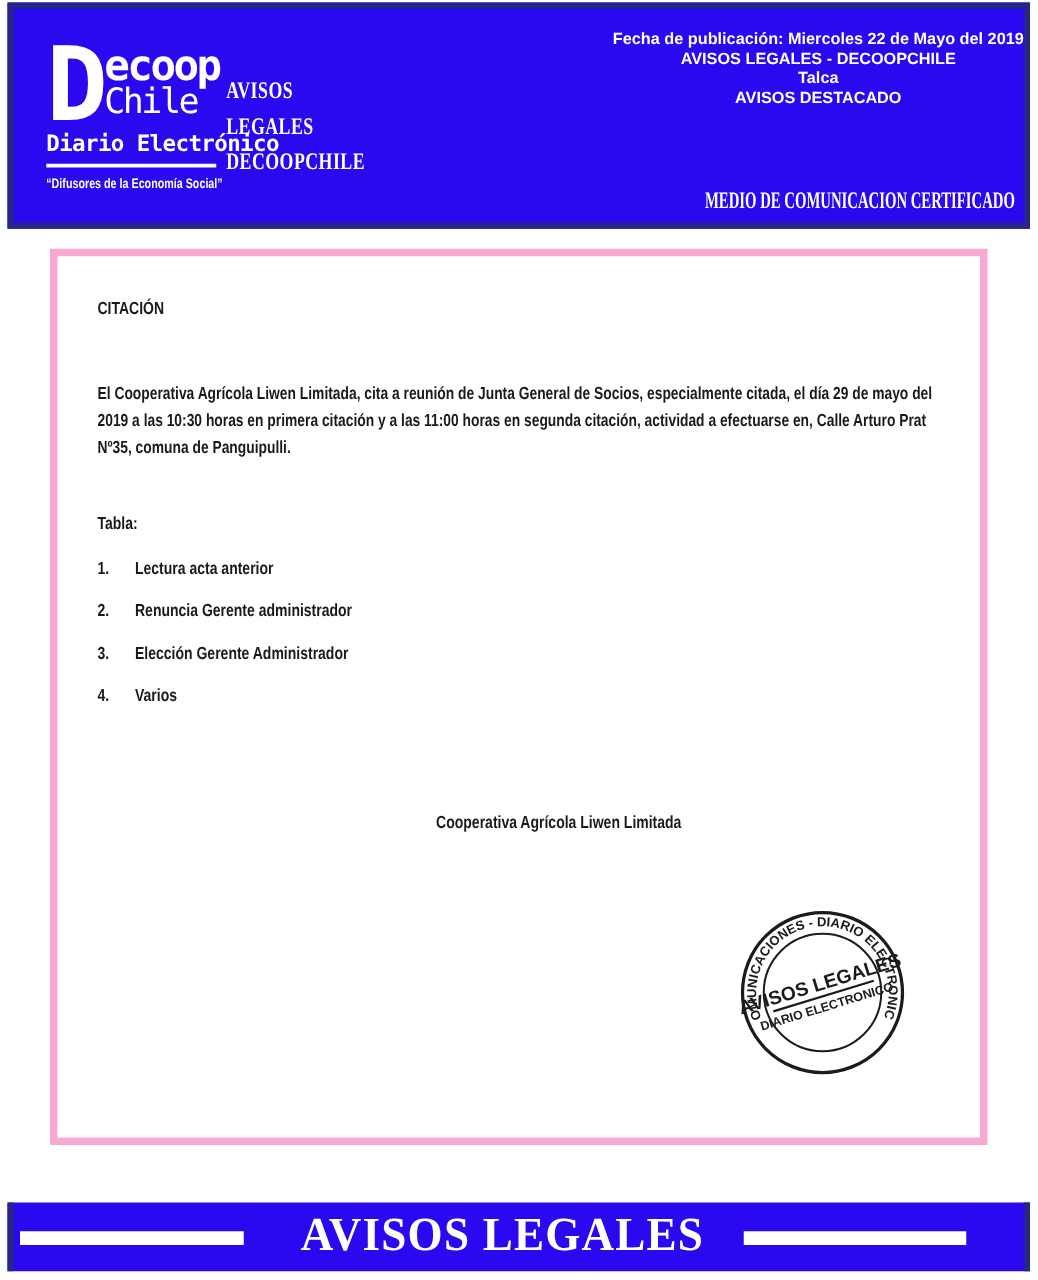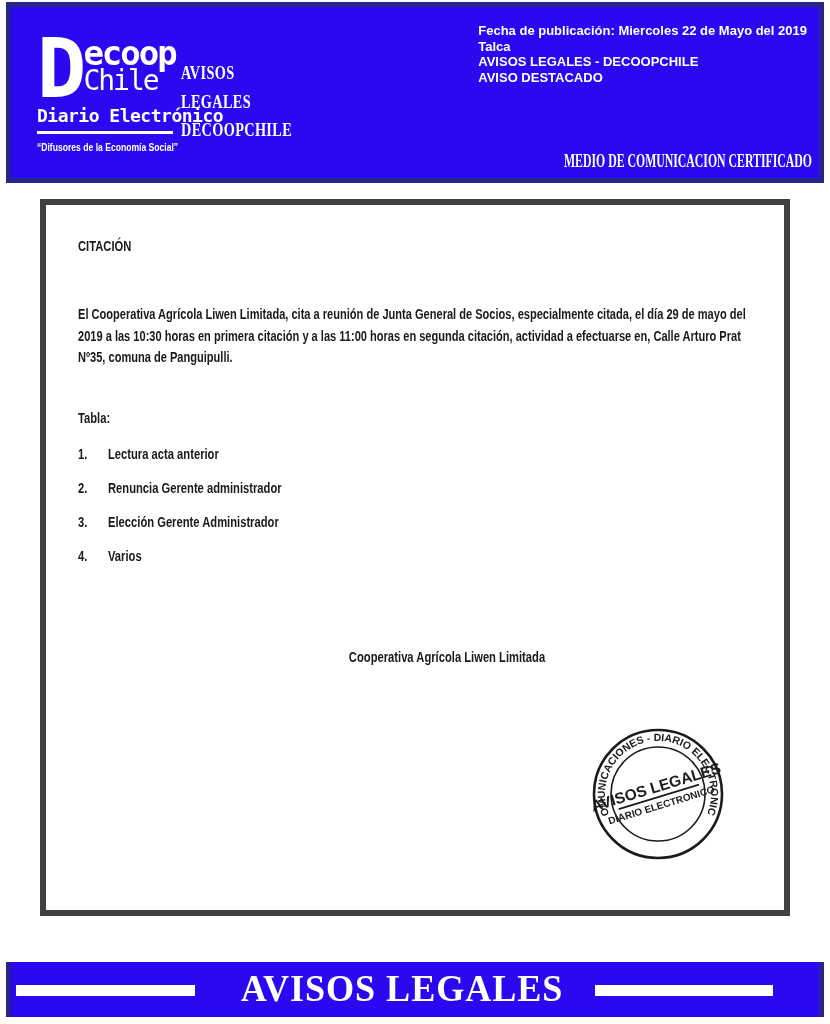--- a/index.html
+++ b/index.html
@@ -18,30 +18,30 @@
   .logo-diario { font-family:"DejaVu Sans Mono", monospace; font-weight:bold; font-size:18px; letter-spacing:-0.5px; margin-top:4px; white-space:nowrap; }
   .logo-underline { width:136px; height:3px; background:#fff; margin-top:5px; }
   .logo-slogan { font-size:11px; font-weight:bold; margin-top:7px; white-space:nowrap;
                  transform:scaleX(0.78); transform-origin:0 50%; }
 
   .banner { position:absolute; left:170px; top:52px; color:#fff;
             font-family:"Liberation Serif", serif; font-weight:bold; font-size:19px;
             line-height:28.5px; letter-spacing:0.5px;
             transform:scaleX(0.75); transform-origin:0 0; white-space:nowrap; }
 
-  .info { position:absolute; right:12px; top:16px; text-align:left; color:#fff;
+  .info { position:absolute; right:0; top:16px; text-align:center; color:#fff;
           font-size:13px; font-weight:bold; line-height:15.6px; white-space:nowrap; }
 
   .certified { position:absolute; right:7px; bottom:6px; color:#fff;
                font-family:"Liberation Serif", serif; font-weight:bold; font-size:19px;
                white-space:nowrap; transform:scaleX(0.62); transform-origin:100% 50%; }
 
   
   .frame { position:absolute; left:40px; top:199px; width:750px; height:717px;
-           background:#fff; border:6px solid #404040; color:#1a1a1a; }
+           background:#fff; border:6px solid #f9a8d4; color:#1a1a1a; }
   .cond { transform:scaleX(0.8); transform-origin:0 0; }
   .doc-title { position:absolute; left:32px; top:33px; font-size:14px; font-weight:bold; white-space:nowrap; }
   .doc-body { position:absolute; left:32px; top:99px; width:856px; font-size:14px; font-weight:bold;
               line-height:21.5px; transform:scaleX(0.79); transform-origin:0 0; }
   .agenda-label { position:absolute; left:32px; top:205px; font-size:14px; font-weight:bold; white-space:nowrap; }
   .agenda-row { position:absolute; left:0; width:738px; height:20px; }
   .agenda-num { position:absolute; left:32px; font-size:14px; font-weight:bold;
                 transform:scaleX(0.8); transform-origin:0 0; }
   .agenda-text { position:absolute; left:62px; font-size:14px; font-weight:bold; white-space:nowrap;
                  transform:scaleX(0.8); transform-origin:0 0; }
@@ -81,23 +81,23 @@
     </div>
 
     <div class="banner">
       <div>AVISOS</div>
       <div>LEGALES</div>
       <div>DECOOPCHILE</div>
     </div>
 
     <div class="info">
       <div>Fecha de publicación: Miercoles 22 de Mayo del 2019</div>
+      <div>AVISOS LEGALES - DECOOPCHILE</div>
       <div>Talca</div>
-      <div>AVISOS LEGALES - DECOOPCHILE</div>
-      <div>AVISO DESTACADO</div>
+      <div>AVISOS DESTACADO</div>
     </div>
 
     <div class="certified">MEDIO DE COMUNICACION CERTIFICADO</div>
   </div>
 
   <div class="frame">
     <div class="doc-title cond">CITACIÓN</div>
 
     <div class="doc-body">El Cooperativa Agrícola Liwen Limitada, cita a reunión de Junta General de Socios, especialmente citada, el día 29 de mayo del 2019 a las 10:30 horas en primera citación y a las 11:00 horas en segunda citación, actividad a efectuarse en, Calle Arturo Prat Nº35, comuna de Panguipulli.</div>
 

